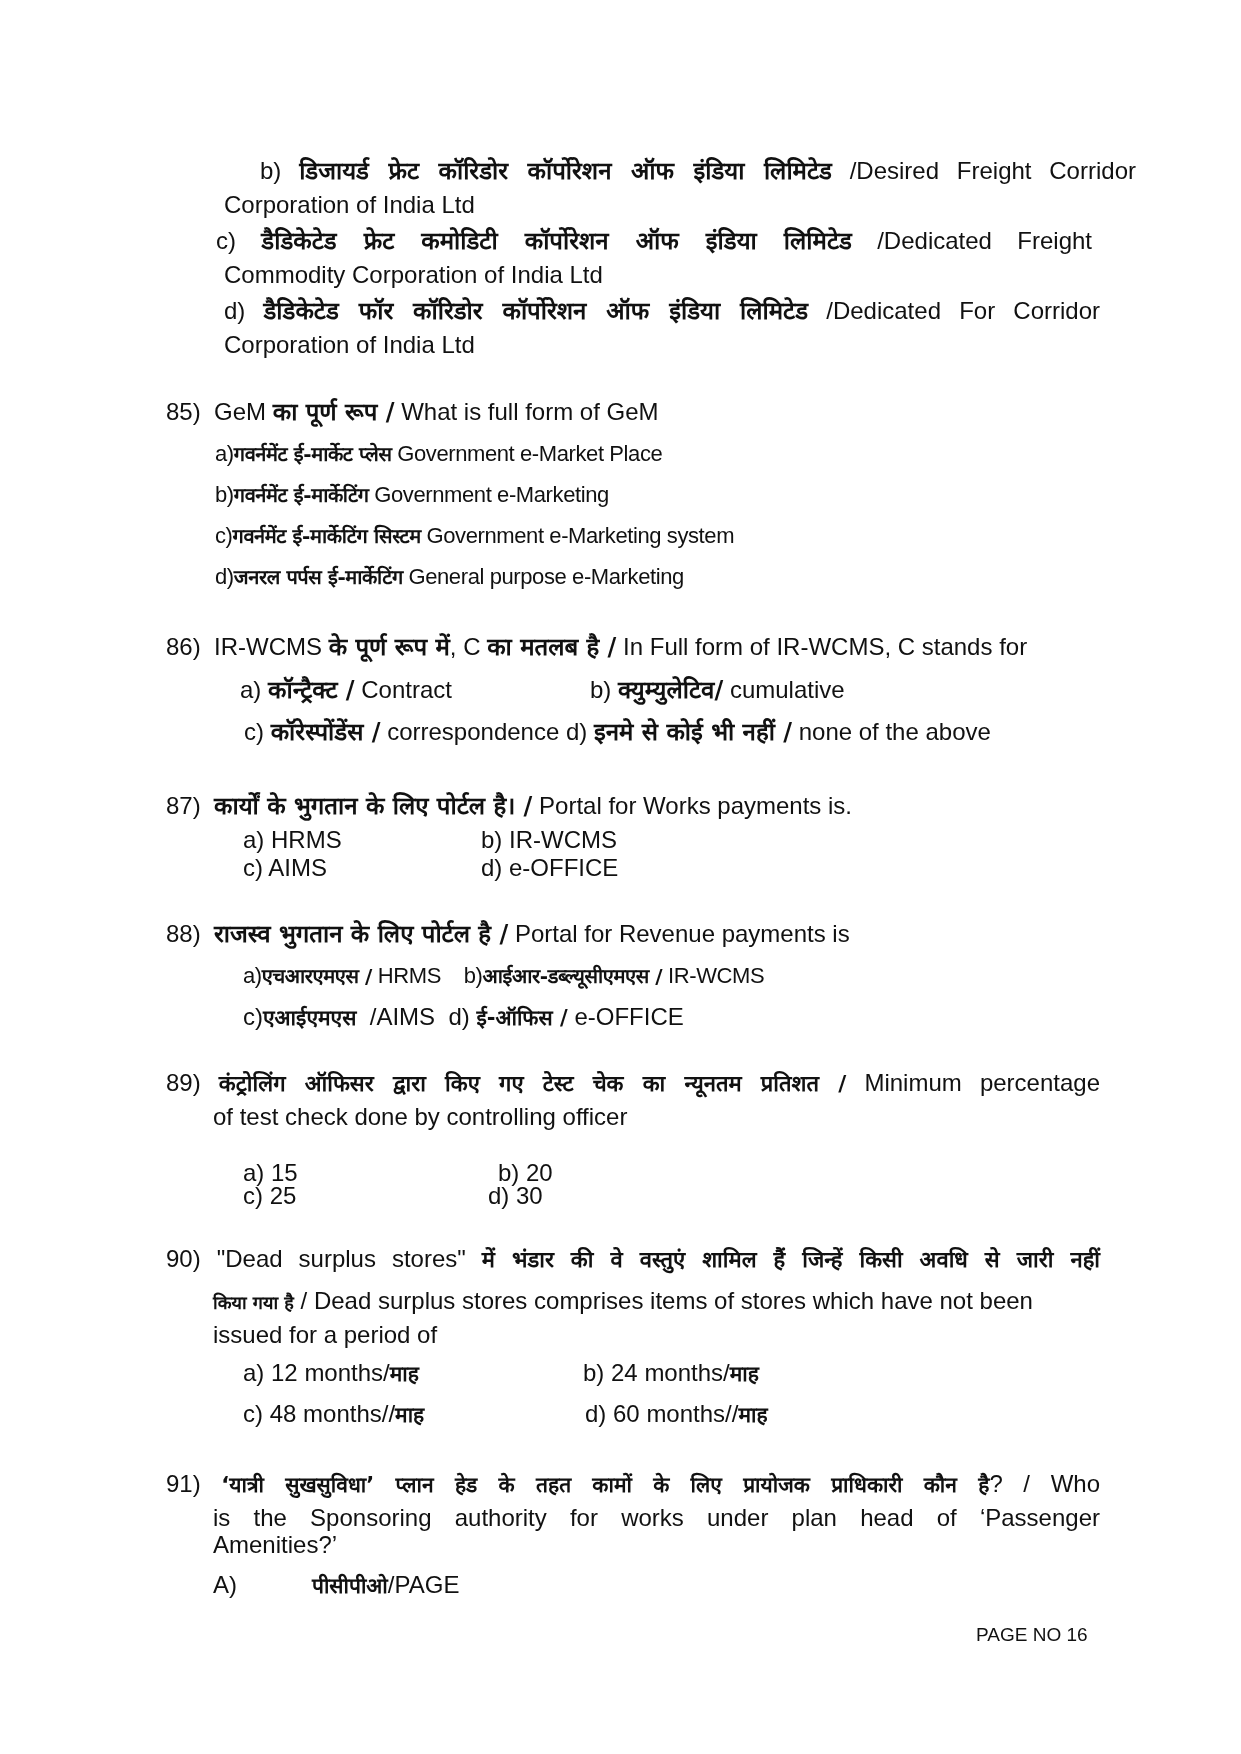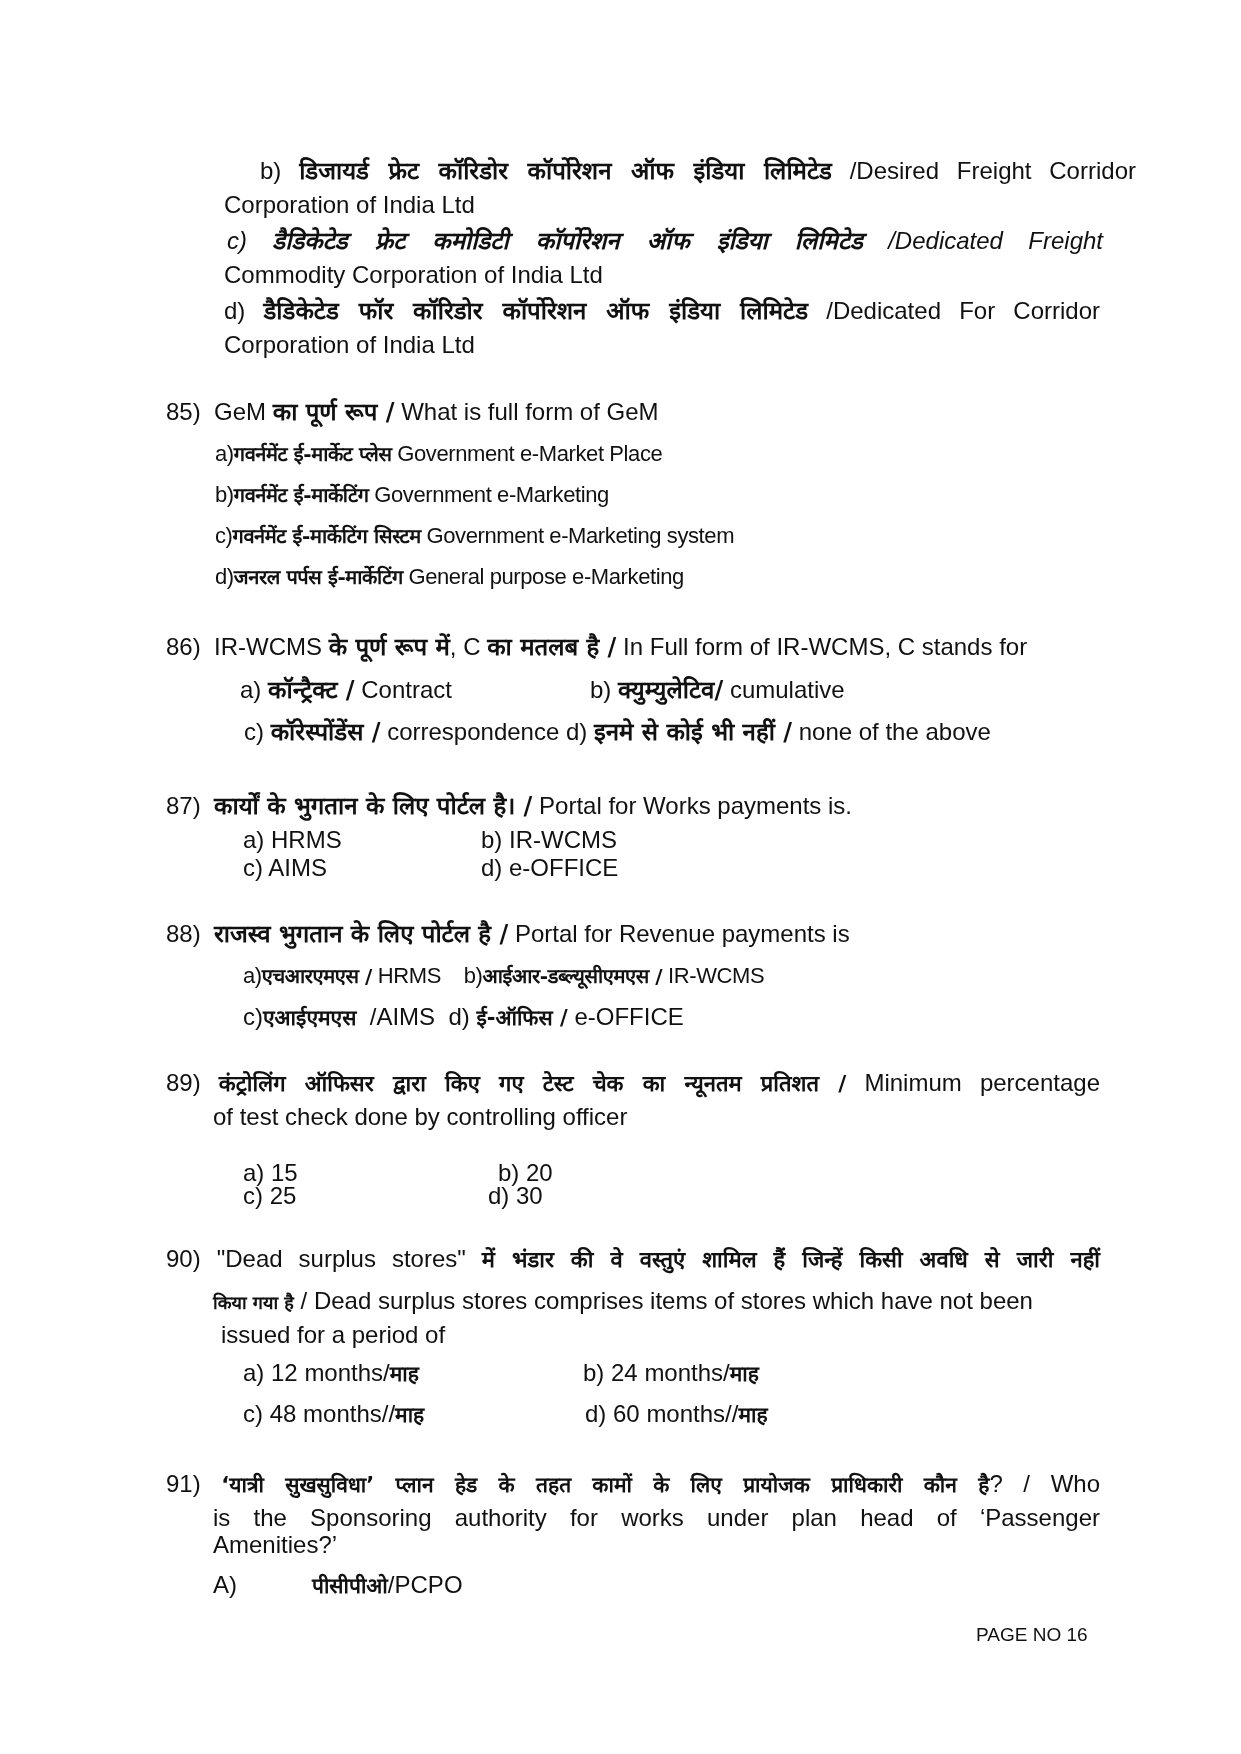--- a/index.html
+++ b/index.html
@@ -46,21 +46,21 @@
 <div class="page">
 
   <div>
     <div class="just-line" style="left:224px; top:154px;margin-left:36px;">
       <span>b)</span>
       <span class="hi">डिजायर्ड फ्रेट कॉरिडोर कॉर्पोरेशन ऑफ इंडिया लिमिटेड</span>
       <span>/Desired Freight Corridor</span>
     </div>
     <div class="abs txt" style="left:224px; top:188px;">Corporation of India Ltd</div>
 
-    <div class="just-line" style="left:227px; top:224px;font-style:italic;">
+    <div class="just-line" style="left:216px; top:224px;">
       <span>c)</span>
       <span class="hi">डैडिकेटेड फ्रेट कमोडिटी कॉर्पोरेशन ऑफ इंडिया लिमिटेड</span>
       <span>/Dedicated Freight</span>
     </div>
     <div class="abs txt" style="left:224px; top:258px;">Commodity Corporation of India Ltd</div>
 
     <div class="just-line" style="left:224px; top:294px;">
       <span>d)</span>
       <span class="hi">डैडिकेटेड फॉर कॉरिडोर कॉर्पोरेशन ऑफ इंडिया लिमिटेड</span>
       <span>/Dedicated For Corridor</span>
@@ -194,21 +194,21 @@
   <div>
     <div class="just-line" style="left:166px; top:1242px; width:934px;">
       <span>90)</span>
       <span>"Dead surplus stores"</span>
       <span class="hi" style="font-size:22px">में भंडार की वे वस्तुएं शामिल हैं जिन्हें किसी अवधि से जारी नहीं</span>
     </div>
     <div class="abs txt" style="left:213px; top:1284px;">
       <span class="hi" style="font-size:18px">किया गया है</span>
       <span> / Dead surplus stores comprises items of stores which have not been</span>
     </div>
-    <div class="abs txt" style="left:213px; top:1318px;margin-left:8px;">issued for a period of</div>
+    <div class="abs txt" style="left:213px; top:1318px;">issued for a period of</div>
     <div class="abs txt" style="left:243px; top:1356px;">
       <span>a)</span>
       <span>12 months/</span><span class="hi" style="font-size:21px">माह</span>
     </div>
     <div class="abs txt" style="left:583px; top:1356px;">
       <span>b)</span>
       <span>24 months/</span><span class="hi" style="font-size:21px">माह</span>
     </div>
     <div class="abs txt" style="left:243px; top:1397px;">
       <span>c)</span>
@@ -226,19 +226,19 @@
       <span class="hi" style="font-size:21px">‘यात्री सुखसुविधा’ प्लान हेड के तहत कामों के लिए प्रायोजक प्राधिकारी कौन है</span><span>? / Who</span>
     </div>
     <div class="just-line" style="left:213px; top:1501px; width:887px;">
       <span>is the Sponsoring authority for works under plan head of ‘Passenger</span>
     </div>
     <div class="abs txt" style="left:213px; top:1528px;">Amenities?’</div>
     <div class="abs txt" style="left:213px; top:1568px;">
       <span>A)</span>
     </div>
     <div class="abs txt" style="left:312px; top:1568px;">
-      <span class="hi" style="font-size:21px">पीसीपीओ</span><span>/PCPO</span>
+      <span class="hi" style="font-size:21px">पीसीपीओ</span><span>/PAGE</span>
     </div>
   </div>
 
   <div class="footer">PAGE NO 16</div>
 
 </div>
 
 </body></html>

